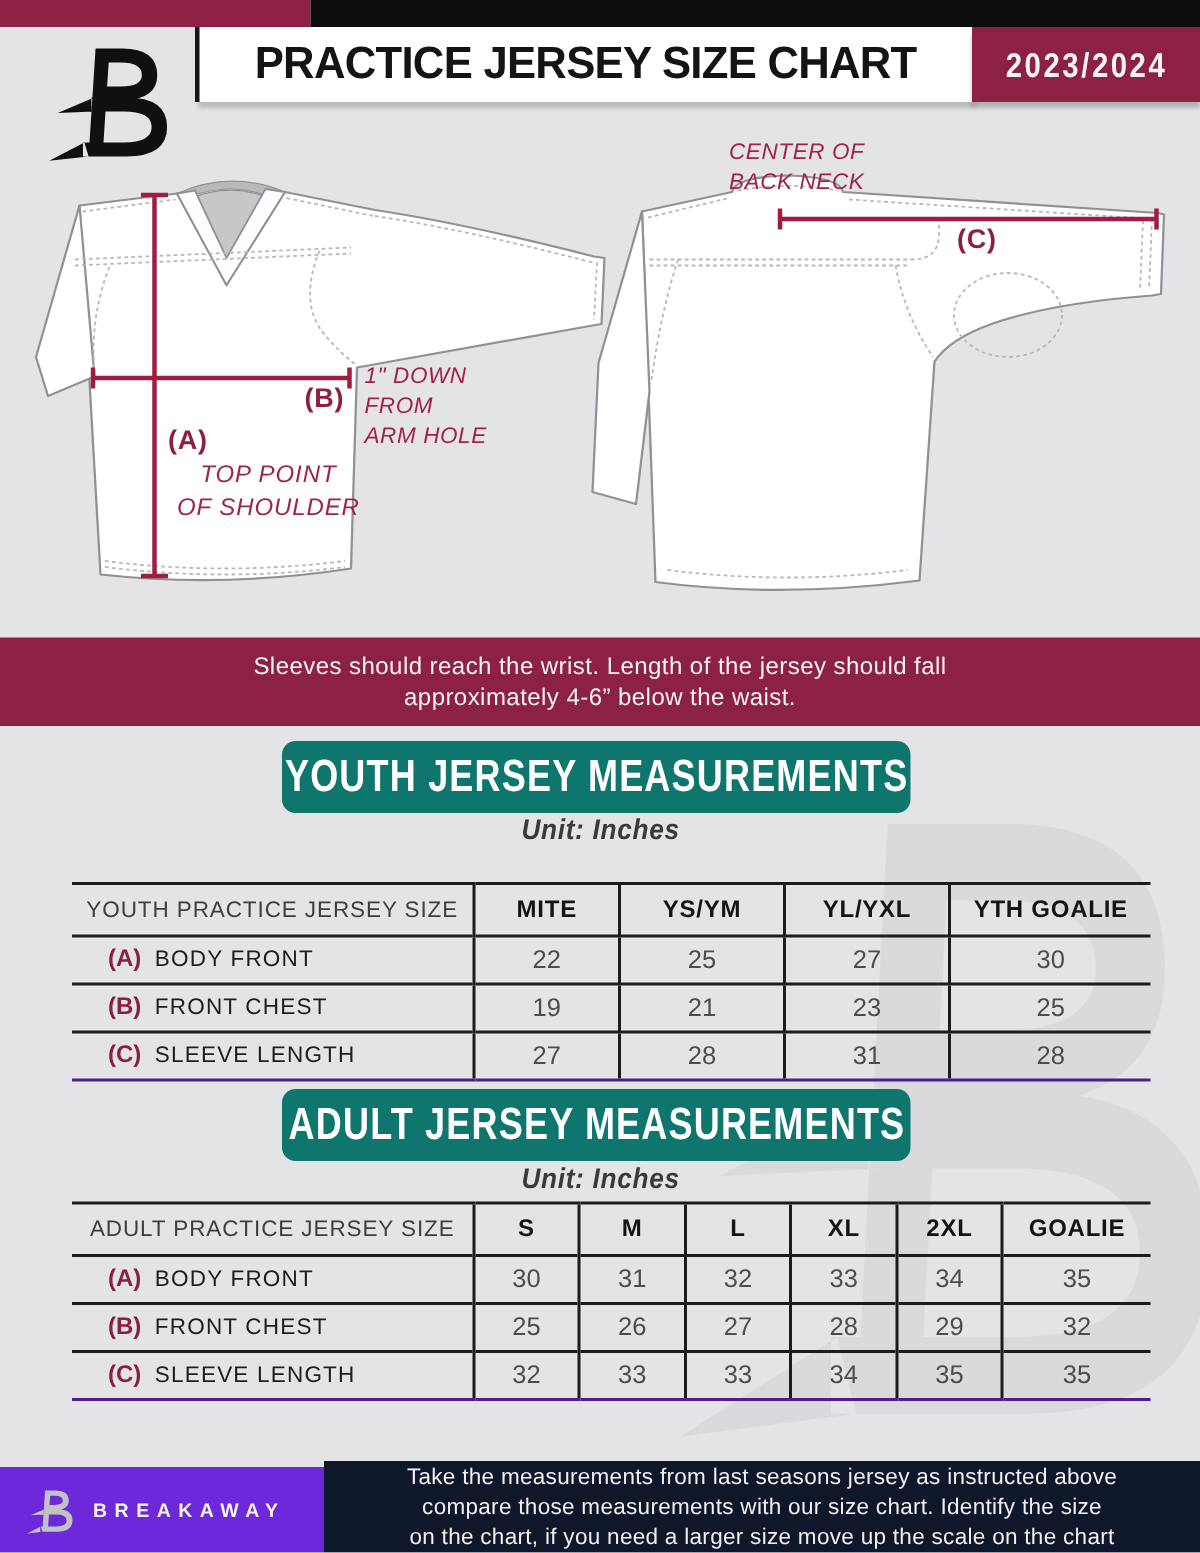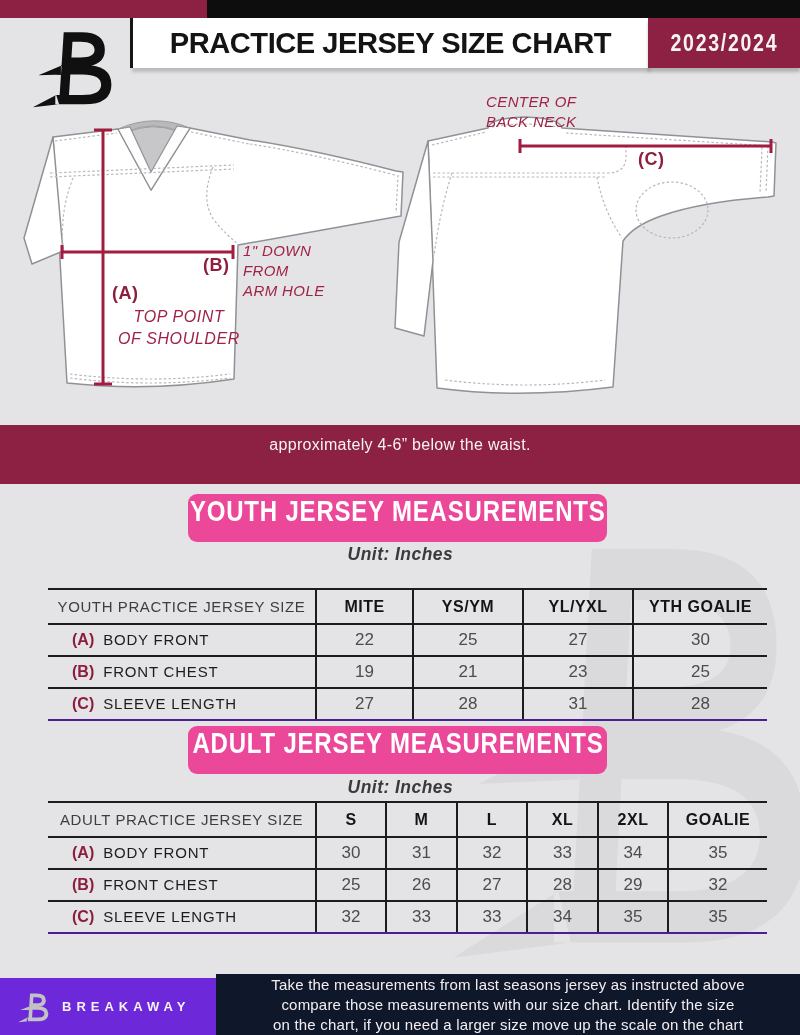--- a/index.html
+++ b/index.html
@@ -41,22 +41,22 @@
 
   
   .notice {
     left:0; top:425px; width:800px; height:59px; background:#8d2144;
     color:#f7f2f4; text-align:center; padding-top:9px;
     font-size:16px; line-height:21px; letter-spacing:0.3px;
   }
 
   
   .section-bar {
-    left:188px; width:419px; height:48px; background:#ec4899; border-radius:9px;
-    display:flex; align-items:flex-start; justify-content:center;
+    left:188px; width:419px; height:48px; background:#0f766e; border-radius:9px;
+    display:flex; align-items:center; justify-content:center;
   }
   .section-bar .t {
     color:#ffffff; font-size:30px; font-weight:bold; letter-spacing:1px;
     display:inline-block; transform:scaleX(0.8); white-space:nowrap;
   }
   .unit-line {
     left:0; width:800px; text-align:center; color:#3a3a3a;
     font-size:19px; font-style:italic; font-weight:bold;
   }
   .unit-line span { display:inline-block; transform:scaleX(0.92); letter-spacing:0.5px; }
@@ -203,20 +203,21 @@
     <div>FROM</div>
     <div>ARM HOLE</div>
   </div>
   <div class="abs mdesc z1" style="left:486px; top:92px;">
     <div>CENTER OF</div>
     <div>BACK NECK</div>
   </div>
   <div class="abs mlabel z1" style="left:638px; top:149px;">(C)</div>
 
   <div class="abs notice z1">
+    <div>Sleeves should reach the wrist. Length of the jersey should fall</div>
     <div>approximately 4-6” below the waist.</div>
   </div>
 
   <div class="abs section-bar z1" style="top:494px;">
     <span class="t">YOUTH JERSEY MEASUREMENTS</span>
   </div>
   <div class="abs unit-line z1" style="top:543px;">
     <span>Unit: Inches</span>
   </div>
   <table class="size abs z1" style="left:48px; top:588px;">

